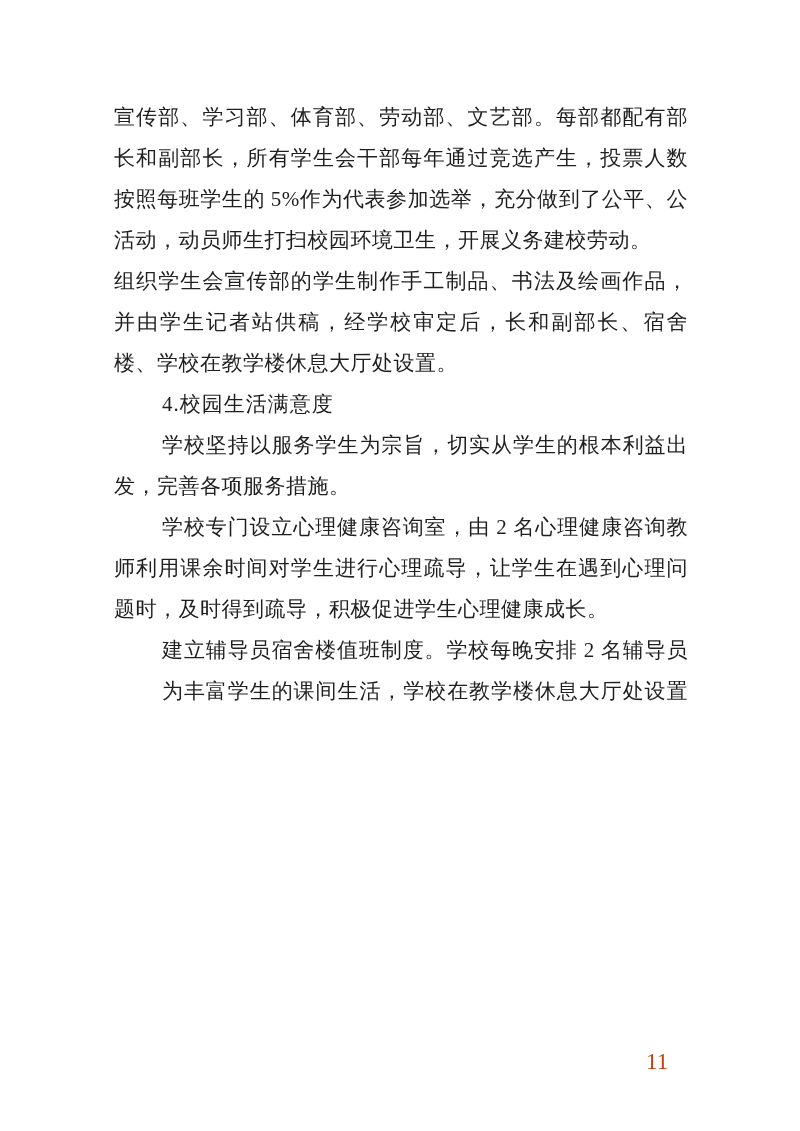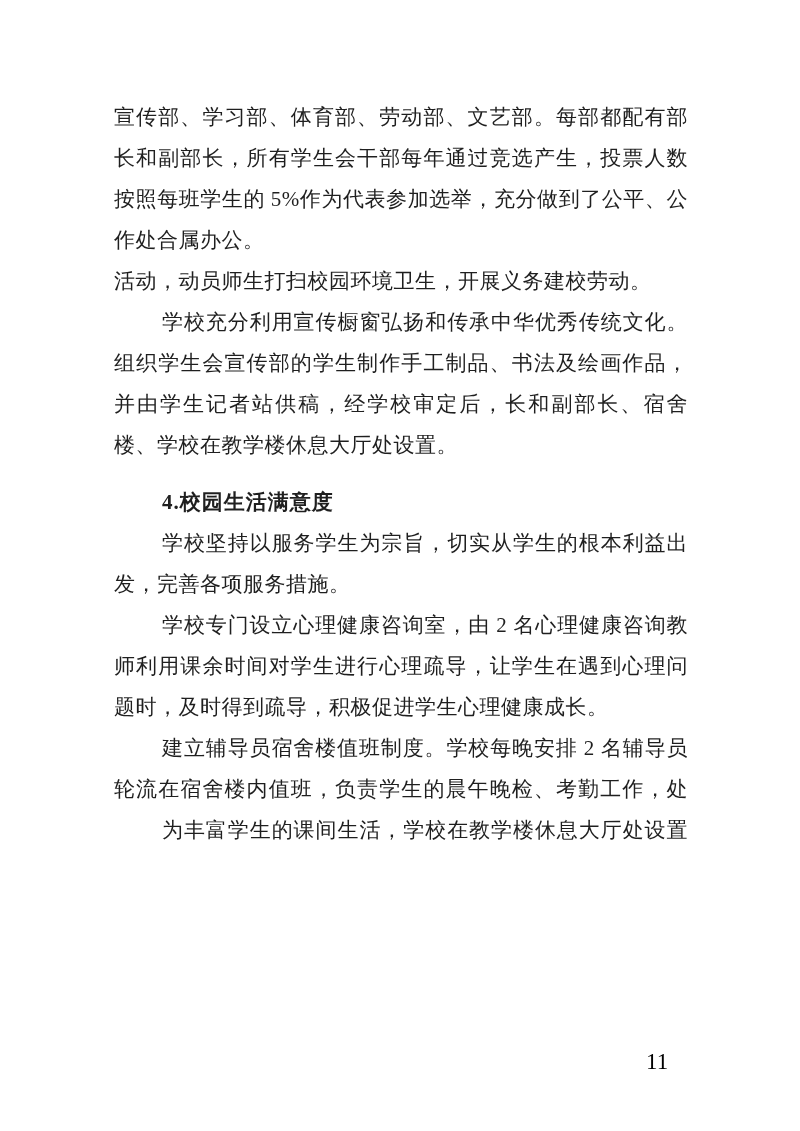--- a/index.html
+++ b/index.html
@@ -32,55 +32,51 @@
     letter-spacing: 0.5px;
   }
   .line.just {
     text-align: justify;
     text-align-last: justify;
   }
   .line.indent {
     text-indent: 48px;
   }
   .line.heading {
-    font-weight: bold;
+    font-weight: normal;
     letter-spacing: 1px;
-    margin-top: 16px;
   }
   .page-number {
     position: absolute;
     top: 1048px;
     left: 646px;
     width: 40px;
     font-family: "Liberation Serif", serif;
     font-size: 23px;
     line-height: 28px;
-    color: #000000;
+    color: #c2410c;
     text-align: left;
   }
 </style>
 </head>
 <body>
 
 <div class="page">
   <div class="text-block">
 
   <div class="line just">宣传部、学习部、体育部、劳动部、文艺部。每部都配有部</div>
       <div class="line just">长和副部长，所有学生会干部每年通过竞选产生，投票人数</div>
       <div class="line just">按照每班学生的 5%作为代表参加选举，充分做到了公平、公</div>
-      <div class="line">作处合属办公。</div>
       <div class="line">活动，动员师生打扫校园环境卫生，开展义务建校劳动。</div>
-      <div class="line indent just">学校充分利用宣传橱窗弘扬和传承中华优秀传统文化。</div>
       <div class="line just">组织学生会宣传部的学生制作手工制品、书法及绘画作品，</div>
       <div class="line just">并由学生记者站供稿，经学校审定后，长和副部长、宿舍</div>
       <div class="line">楼、学校在教学楼休息大厅处设置。</div>
       <div class="line indent heading">4.校园生活满意度</div>
       <div class="line indent just">学校坚持以服务学生为宗旨，切实从学生的根本利益出</div>
       <div class="line">发，完善各项服务措施。</div>
       <div class="line indent just">学校专门设立心理健康咨询室，由 2 名心理健康咨询教</div>
       <div class="line just">师利用课余时间对学生进行心理疏导，让学生在遇到心理问</div>
       <div class="line">题时，及时得到疏导，积极促进学生心理健康成长。</div>
       <div class="line indent just">建立辅导员宿舍楼值班制度。学校每晚安排 2 名辅导员</div>
-      <div class="line just">轮流在宿舍楼内值班，负责学生的晨午晚检、考勤工作，处</div>
       <div class="line indent just">为丰富学生的课间生活，学校在教学楼休息大厅处设置</div>
     </div>
   <div class="page-number">11</div>
 </div>
 
 </body></html>

